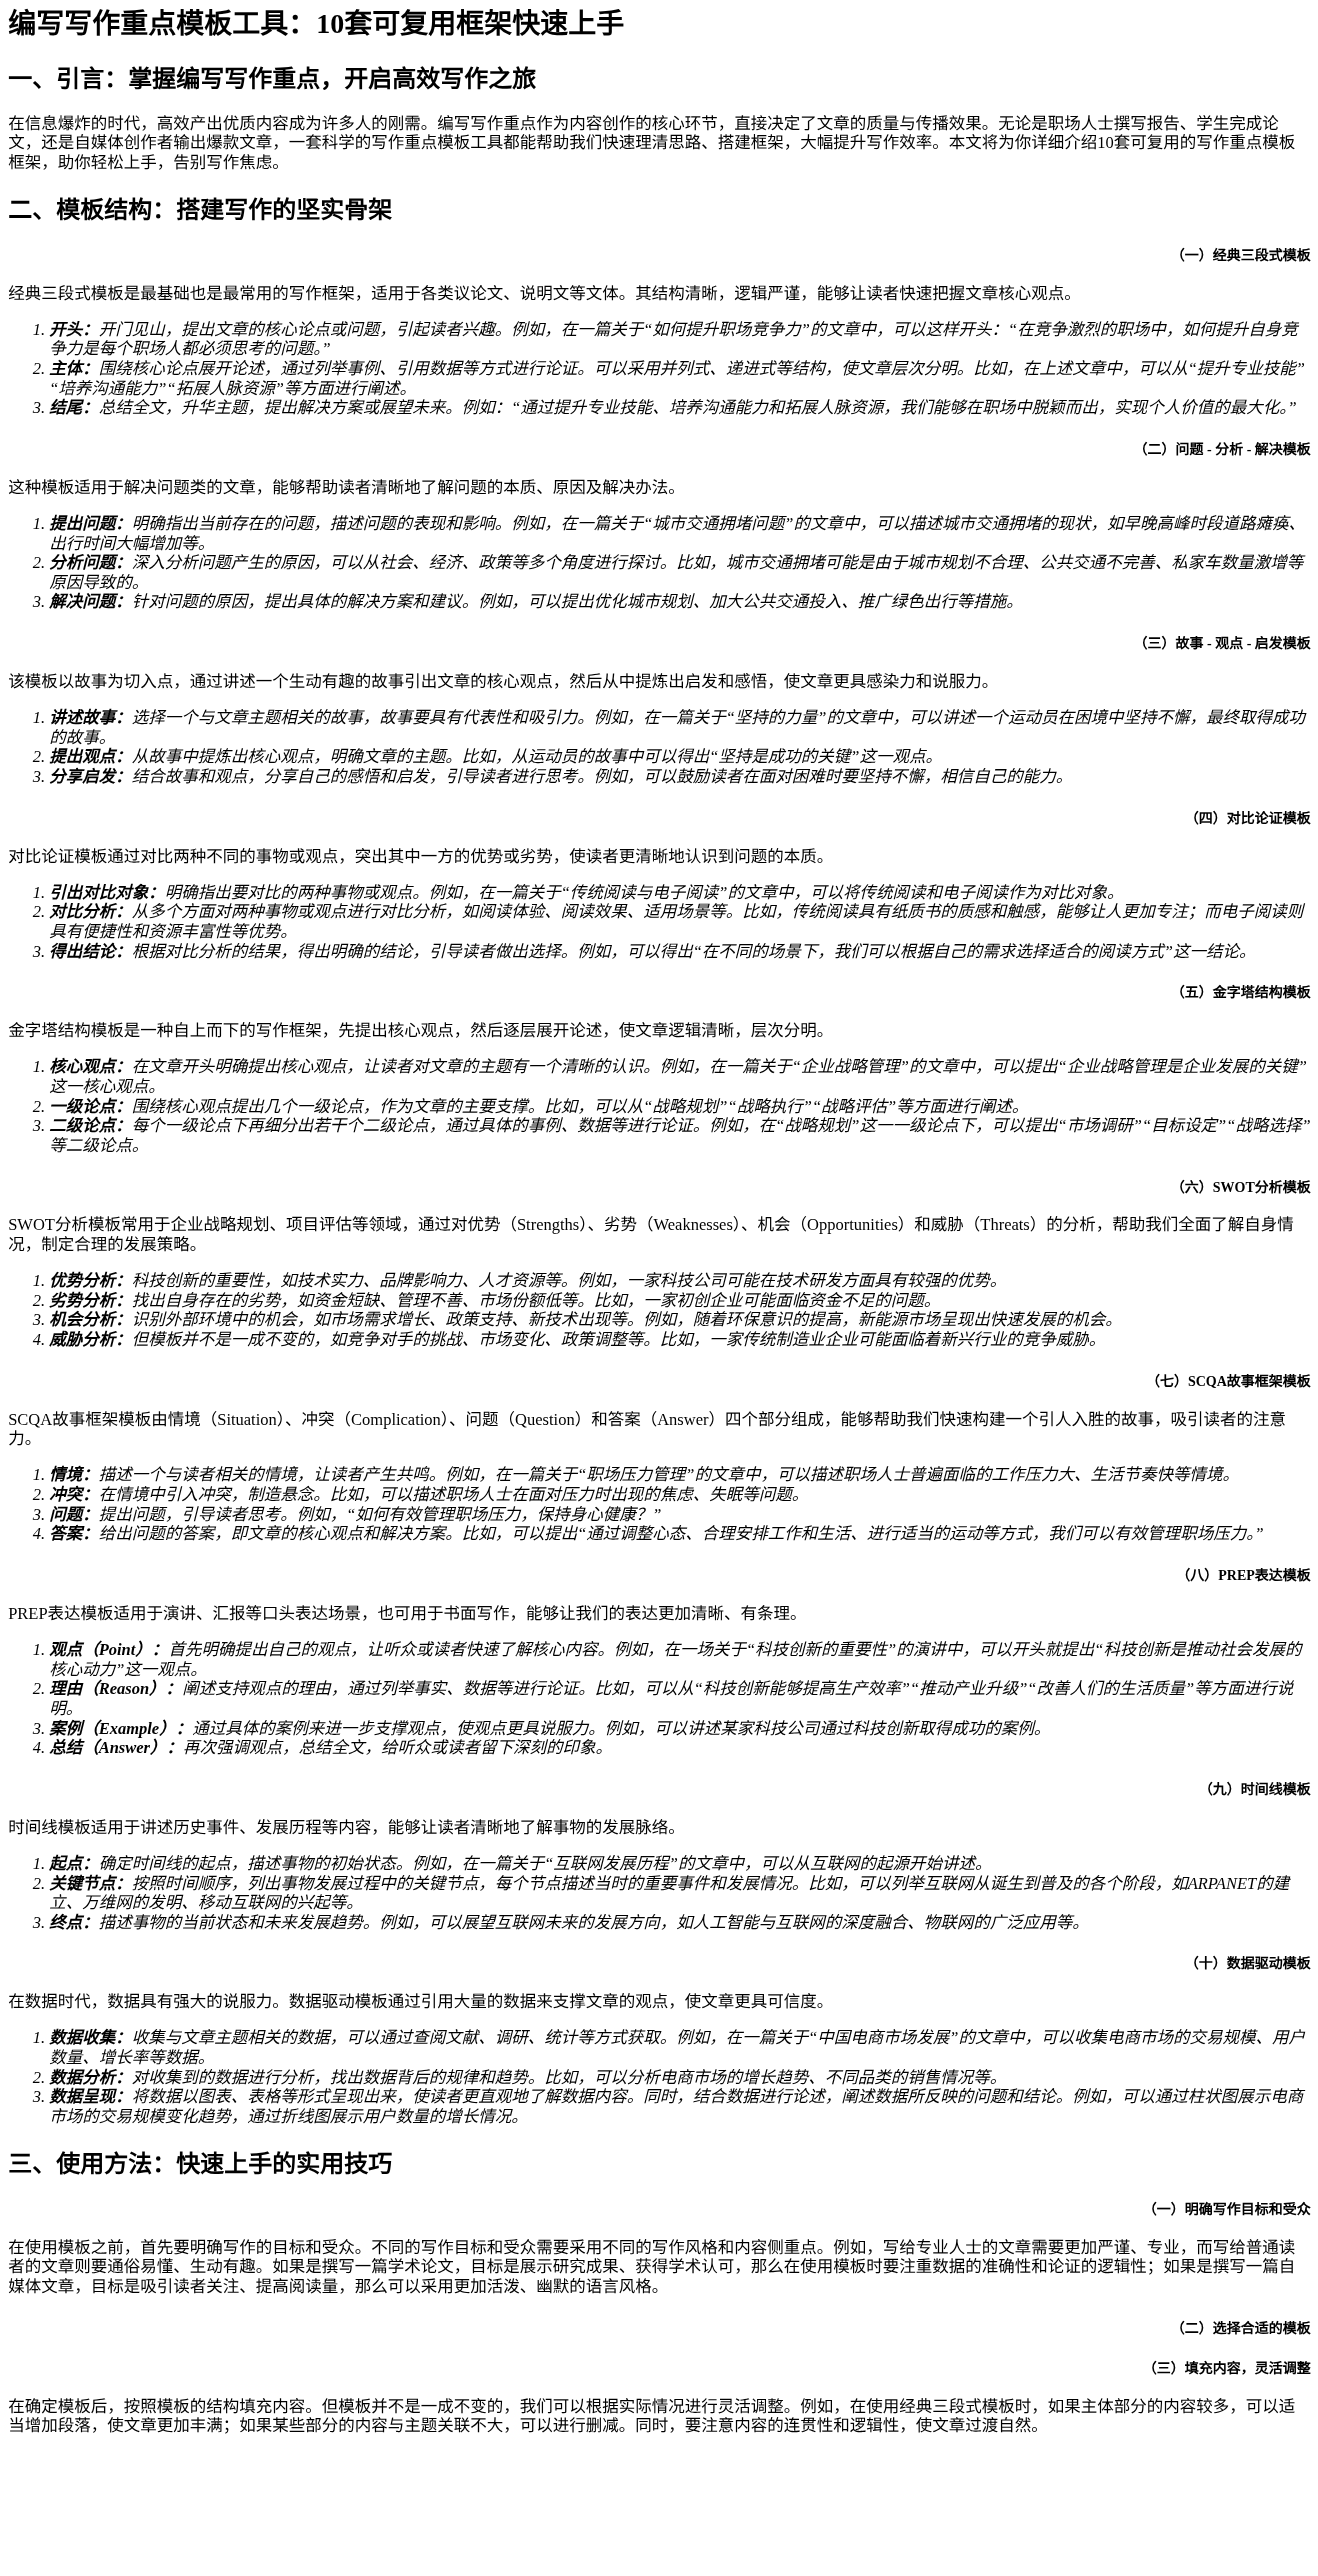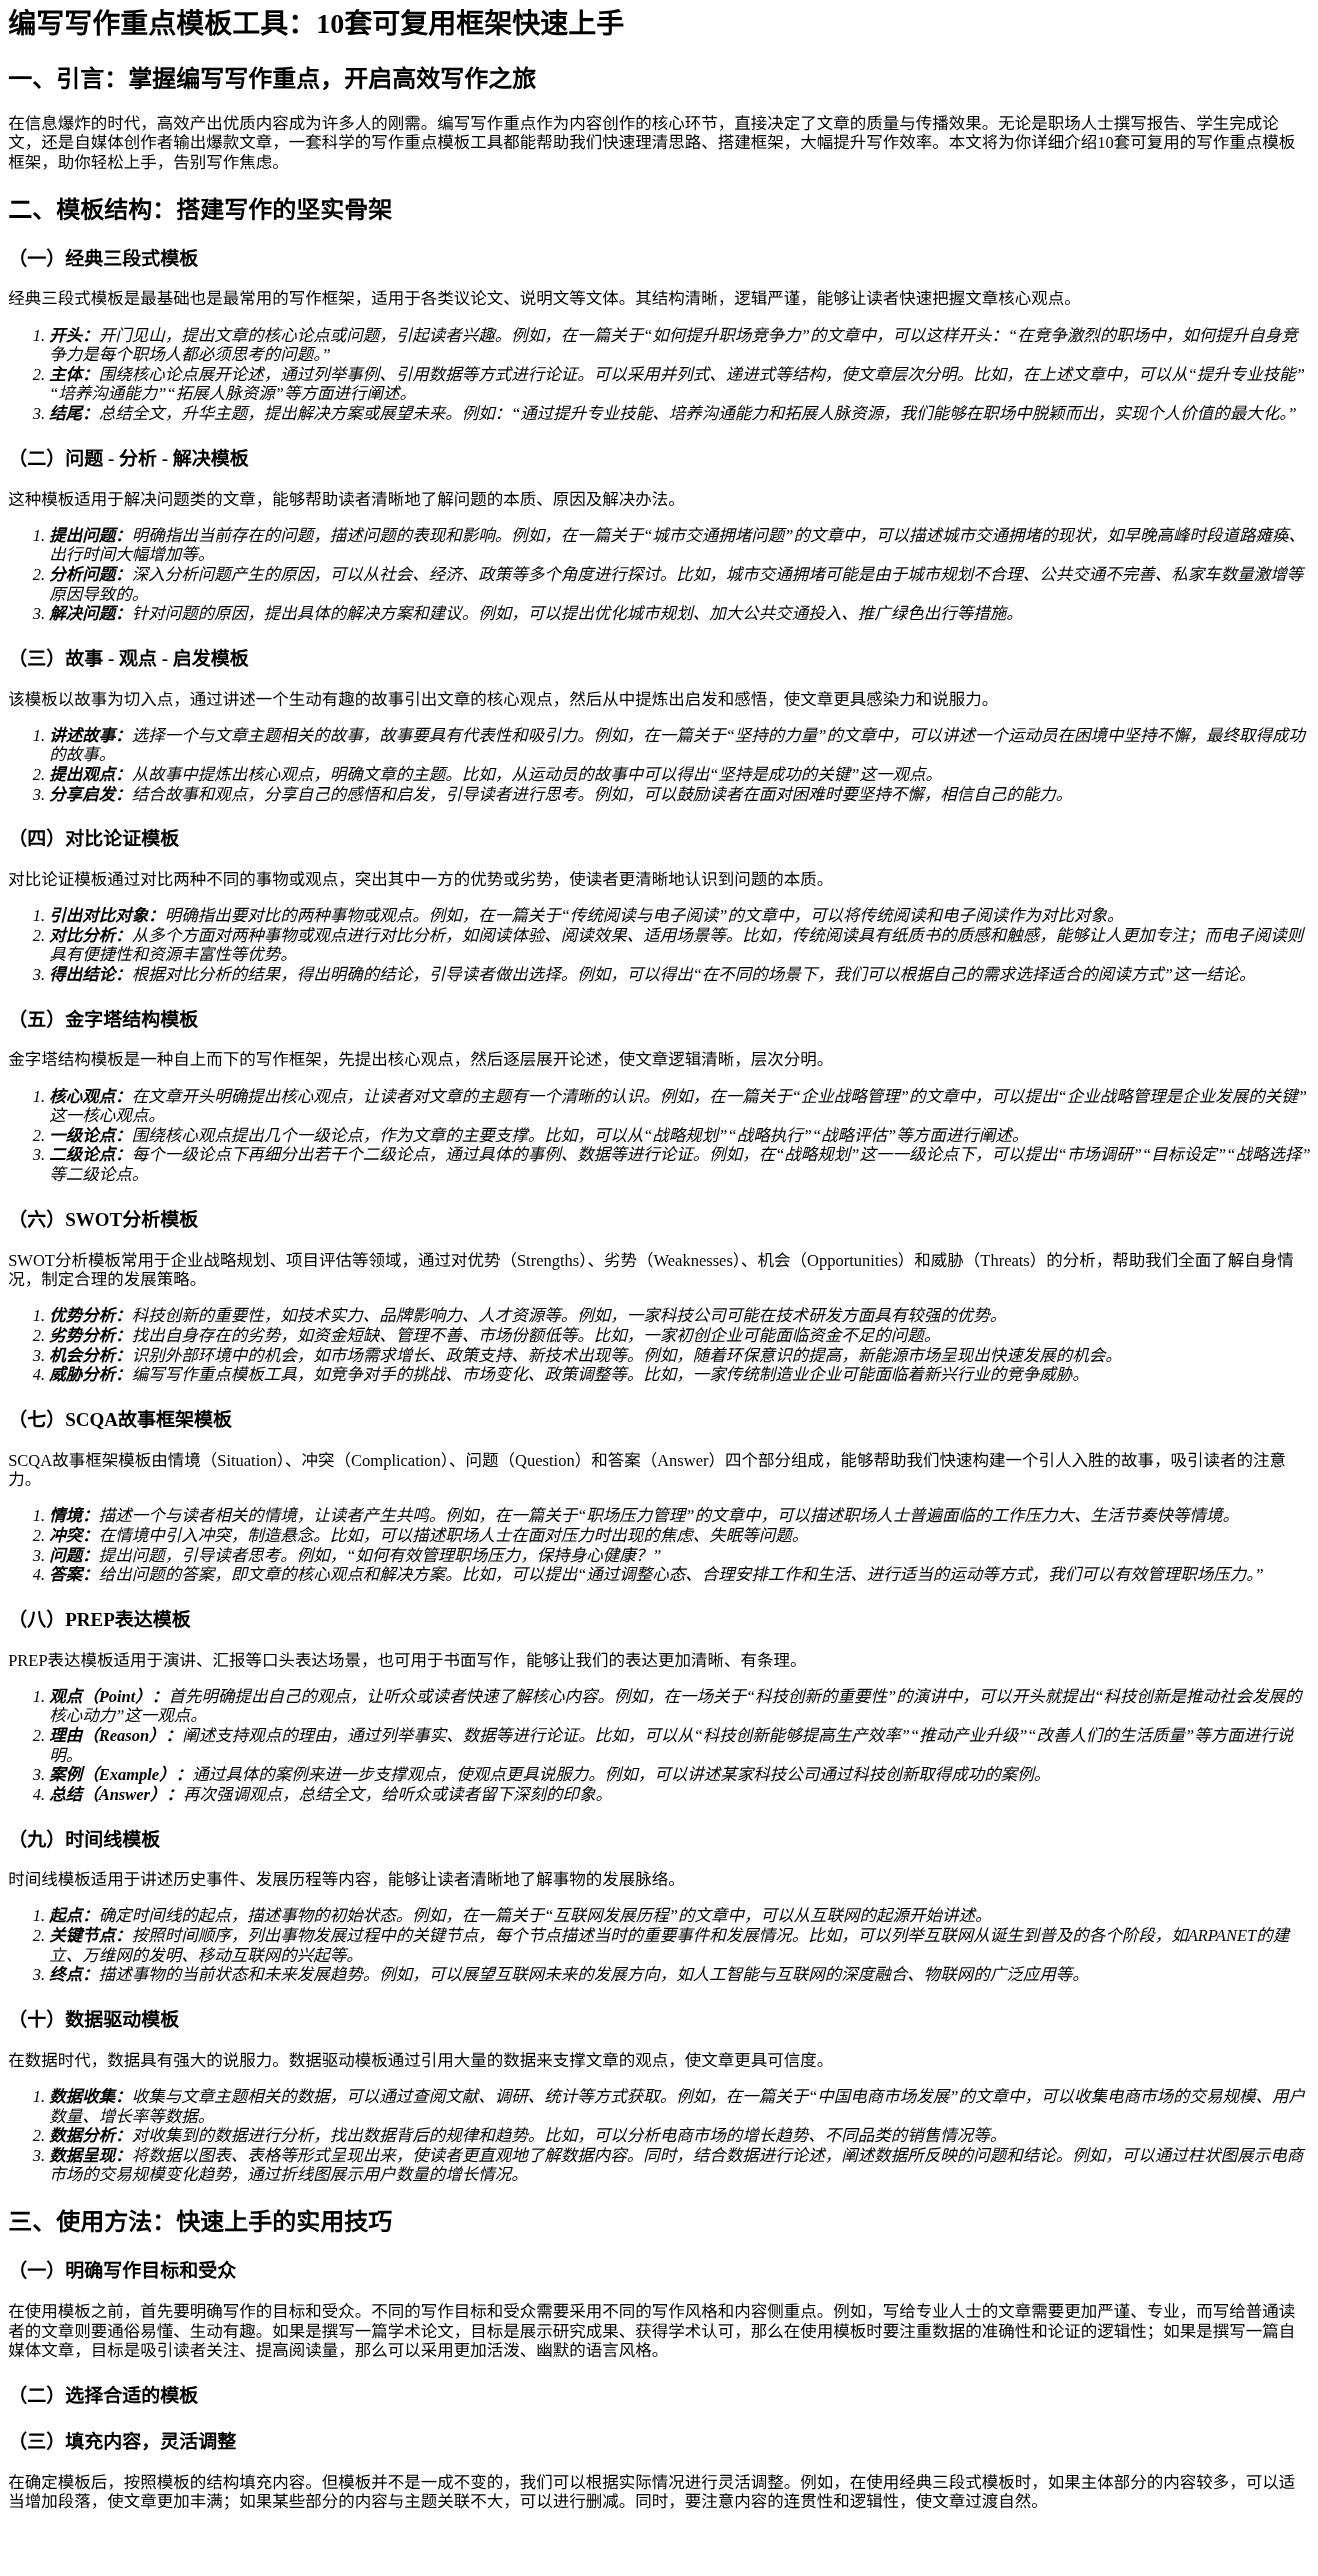--- a/index.html
+++ b/index.html
@@ -21,24 +21,25 @@
     font-weight: bold;
     margin: 3.1px 0 24px 0;
   }
   h2 {
     font-size: 24px;
     line-height: 1.17;
     font-weight: bold;
     margin: 23px 0 20.6px 0;
   }
   h3 {
-    font-size: 19px;
+    font-size: 14px;
     line-height: 1.17;
     font-weight: bold;
     margin: 24px 0 19.6px 0;
+    text-align: right;
   }
   p {
     margin: 16.5px 0;
   }
   ol {
     margin: 16.5px 0;
     padding-left: 41px;
   }
   ol li {
     margin: 0;
@@ -93,21 +94,21 @@
           <li><strong>核心观点：</strong><span>在文章开头明确提出核心观点，让读者对文章的主题有一个清晰的认识。例如，在一篇关于“企业战略管理”的文章中，可以提出“企业战略管理是企业发展的关键”这一核心观点。</span></li>
           <li><strong>一级论点：</strong><span>围绕核心观点提出几个一级论点，作为文章的主要支撑。比如，可以从“战略规划”“战略执行”“战略评估”等方面进行阐述。</span></li>
           <li><strong>二级论点：</strong><span>每个一级论点下再细分出若干个二级论点，通过具体的事例、数据等进行论证。例如，在“战略规划”这一一级论点下，可以提出“市场调研”“目标设定”“战略选择”等二级论点。</span></li>
         </ol>
         <h3>（六）SWOT分析模板</h3>
         <p>SWOT分析模板常用于企业战略规划、项目评估等领域，通过对优势（Strengths）、劣势（Weaknesses）、机会（Opportunities）和威胁（Threats）的分析，帮助我们全面了解自身情况，制定合理的发展策略。</p>
         <ol>
           <li><strong>优势分析：</strong><span>科技创新的重要性，如技术实力、品牌影响力、人才资源等。例如，一家科技公司可能在技术研发方面具有较强的优势。</span></li>
           <li><strong>劣势分析：</strong><span>找出自身存在的劣势，如资金短缺、管理不善、市场份额低等。比如，一家初创企业可能面临资金不足的问题。</span></li>
           <li><strong>机会分析：</strong><span>识别外部环境中的机会，如市场需求增长、政策支持、新技术出现等。例如，随着环保意识的提高，新能源市场呈现出快速发展的机会。</span></li>
-          <li><strong>威胁分析：</strong><span>编写写作重点模板工具，如竞争对手的挑战、市场变化、政策调整等。比如，一家传统制造业企业可能面临着新兴行业的竞争威胁。</span></li>
+          <li><strong>威胁分析：</strong><span>但模板并不是一成不变的，如竞争对手的挑战、市场变化、政策调整等。比如，一家传统制造业企业可能面临着新兴行业的竞争威胁。</span></li>
         </ol>
         <h3>（七）SCQA故事框架模板</h3>
         <p>SCQA故事框架模板由情境（Situation）、冲突（Complication）、问题（Question）和答案（Answer）四个部分组成，能够帮助我们快速构建一个引人入胜的故事，吸引读者的注意力。</p>
         <ol>
           <li><strong>情境：</strong><span>描述一个与读者相关的情境，让读者产生共鸣。例如，在一篇关于“职场压力管理”的文章中，可以描述职场人士普遍面临的工作压力大、生活节奏快等情境。</span></li>
           <li><strong>冲突：</strong><span>在情境中引入冲突，制造悬念。比如，可以描述职场人士在面对压力时出现的焦虑、失眠等问题。</span></li>
           <li><strong>问题：</strong><span>提出问题，引导读者思考。例如，“如何有效管理职场压力，保持身心健康？”</span></li>
           <li><strong>答案：</strong><span>给出问题的答案，即文章的核心观点和解决方案。比如，可以提出“通过调整心态、合理安排工作和生活、进行适当的运动等方式，我们可以有效管理职场压力。”</span></li>
         </ol>
         <h3>（八）PREP表达模板</h3>

